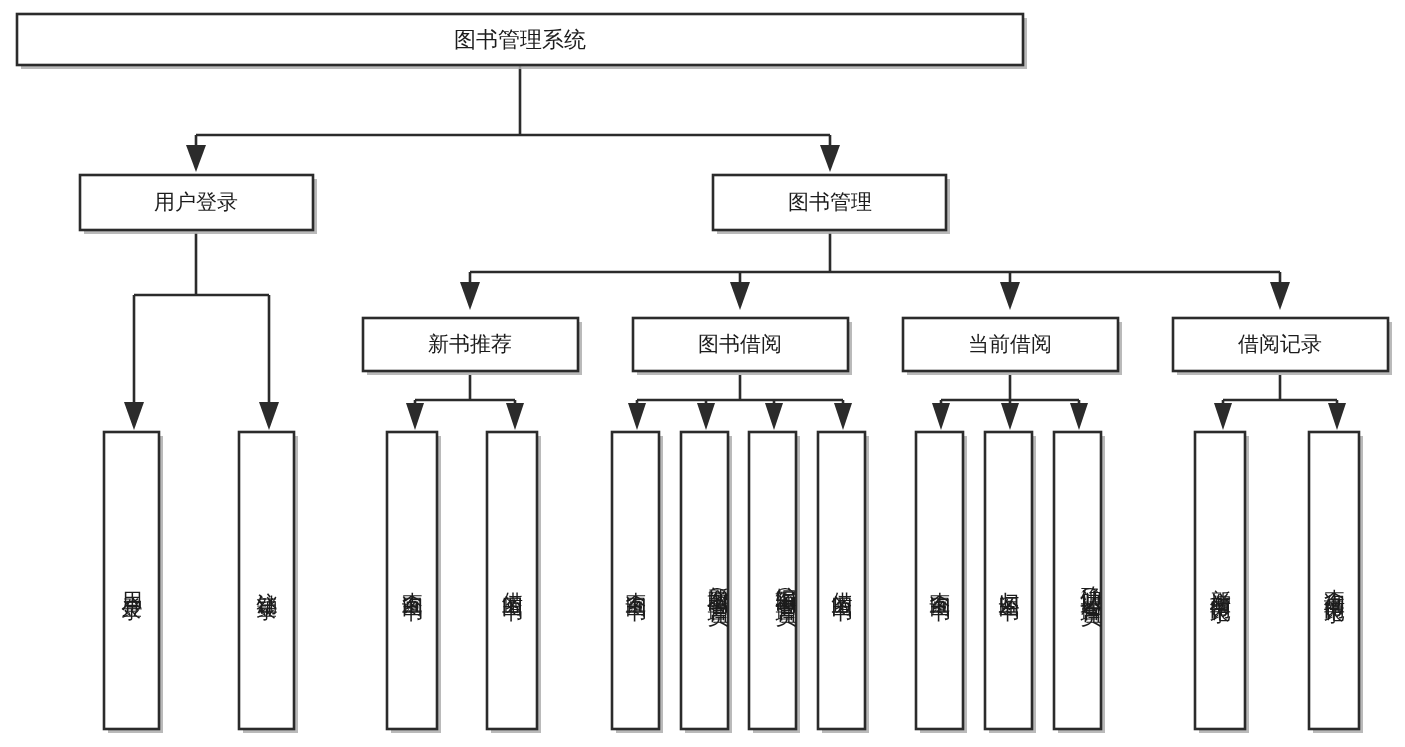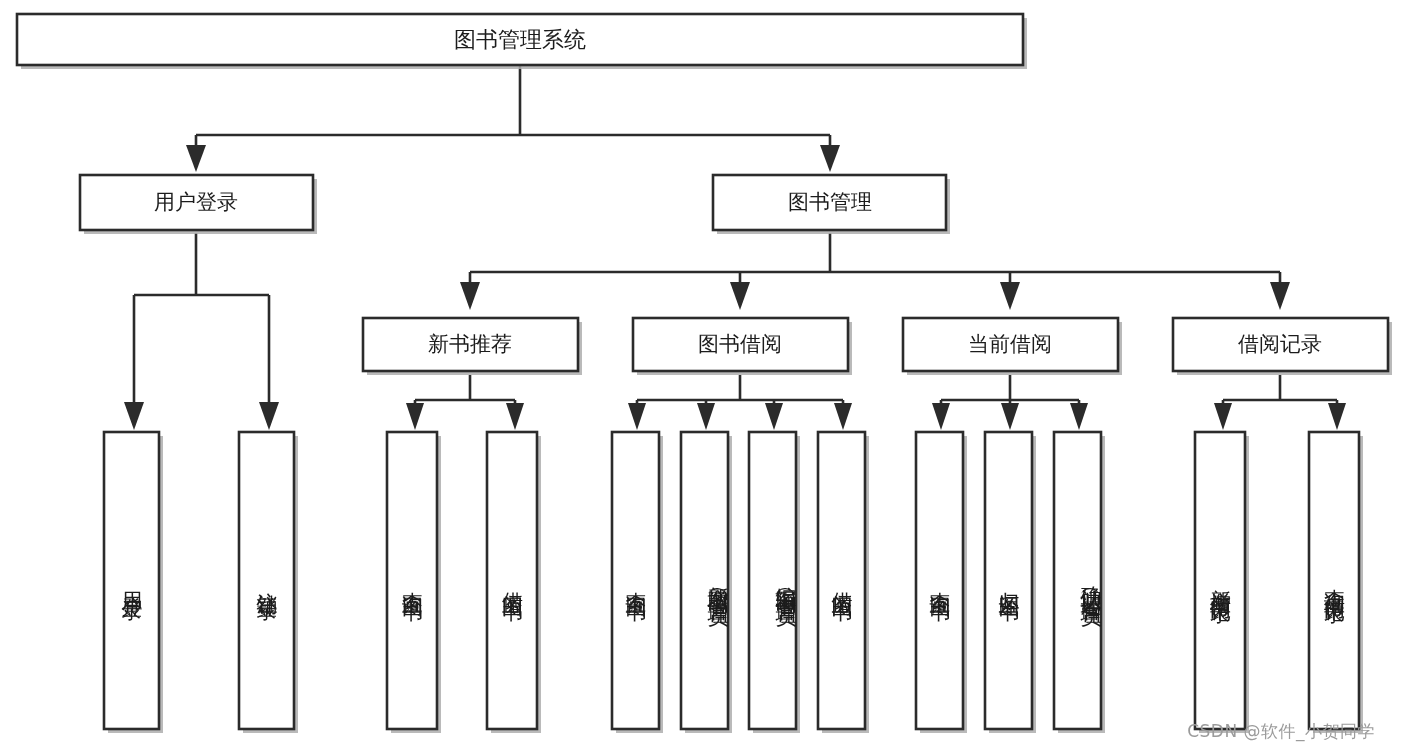--- a/index.html
+++ b/index.html
@@ -278,15 +278,14 @@
   <div class="vlabel" style="left:749px; top:436px; width:47px; height:293px; align-items:flex-start;">编辑图书（管理员）</div>
   <div class="vlabel" style="left:818px; top:432px; width:47px; height:297px;">借阅图书</div>
 
   <div class="vlabel" style="left:916px; top:432px; width:47px; height:297px;">查询图书</div>
   <div class="vlabel" style="left:985px; top:432px; width:47px; height:297px;">归还图书</div>
   <div class="vlabel" style="left:1054px; top:436px; width:47px; height:293px; align-items:flex-start;">确认归还（管理员）</div>
 
   <div class="vlabel" style="left:1195px; top:432px; width:50px; height:297px;">新增借阅记录</div>
   <div class="vlabel" style="left:1309px; top:432px; width:50px; height:297px;">查询借阅记录</div>
 
-  <div id="watermark">CSDN @软件_小贺同学</div>
 
 </div>
 
 </body></html>

